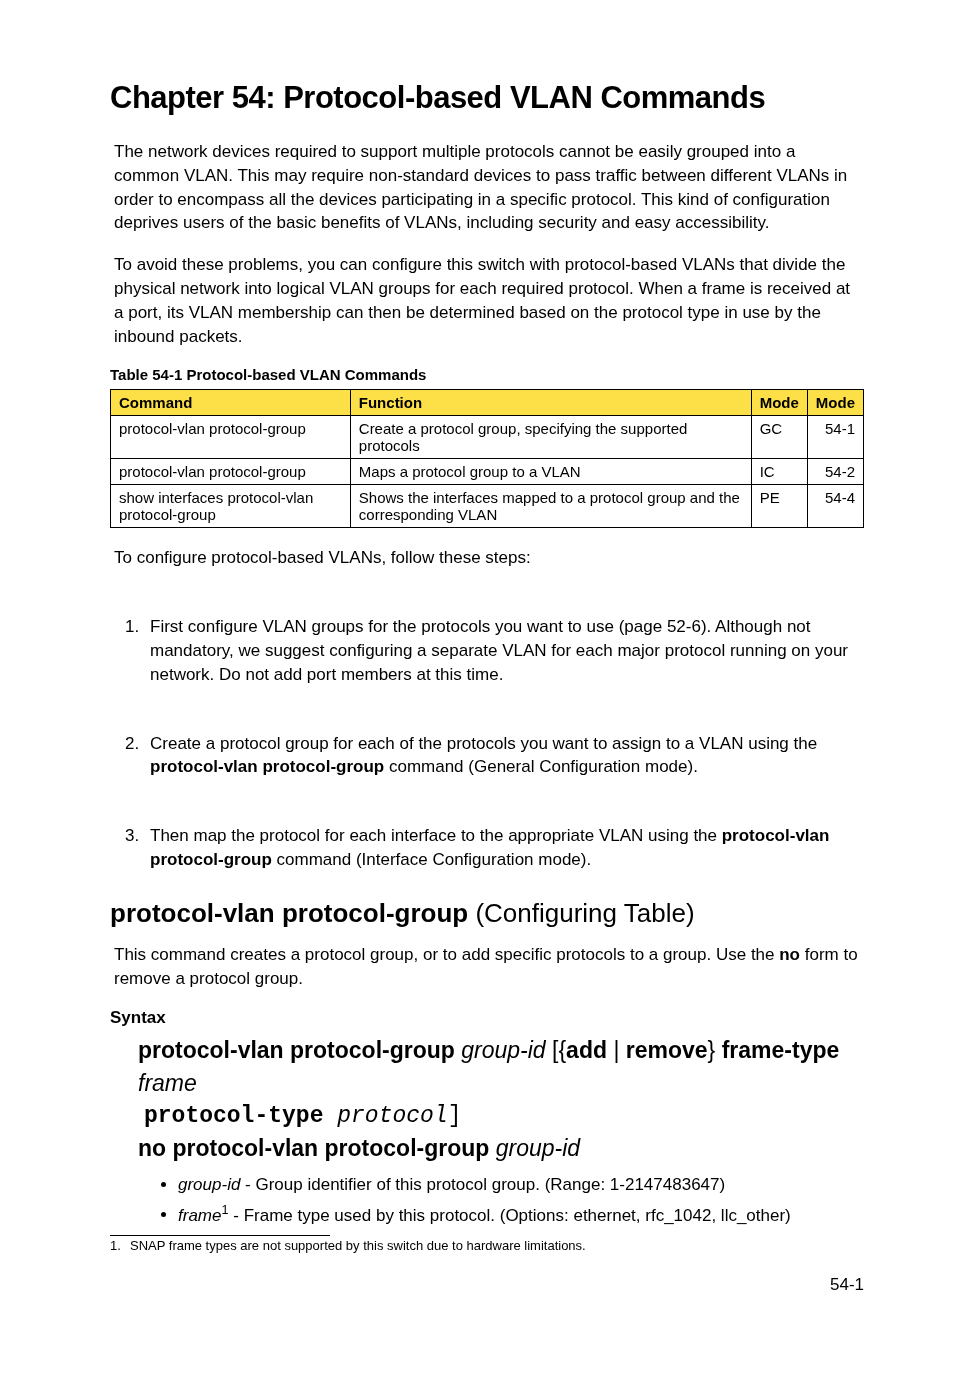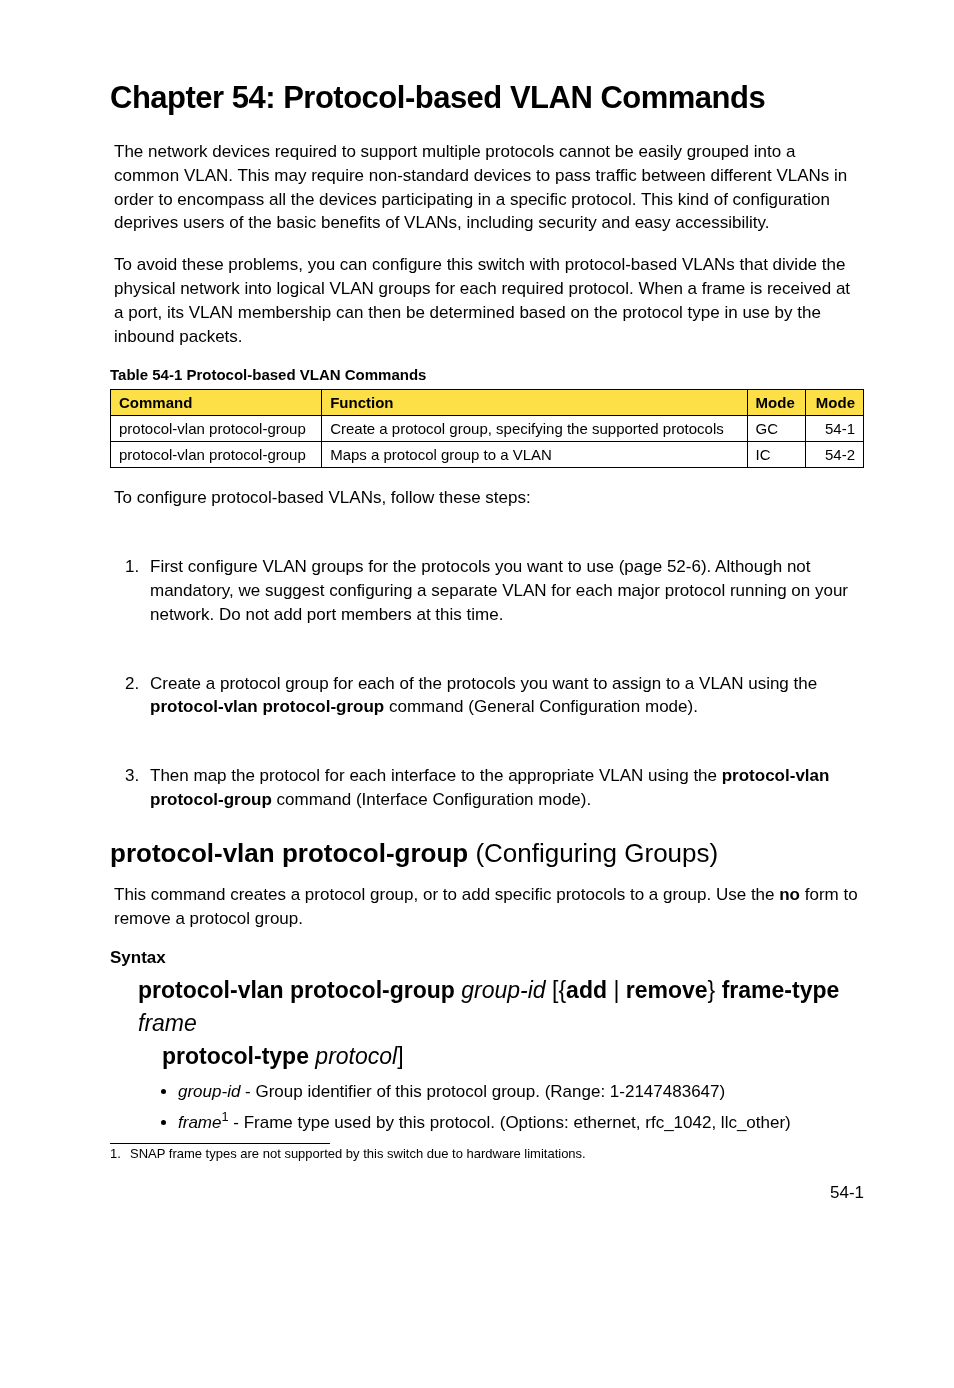--- a/index.html
+++ b/index.html
@@ -77,21 +77,22 @@
       font-size: 17px;
       font-weight: bold;
       margin: 12px 0 6px 0;
     }
     .syntax-block {
       font-size: 23px;
       line-height: 1.42;
       margin-left: 28px;
     }
     .syntax-block .line2 {
-      margin-left: 24px;
+      margin-left: 6px;
+      font-family: Liberation Mono, monospace;
     }
     ul.bullet {
       list-style-type: disc;
       font-size: 17px;
       line-height: 1.40;
       margin: 8px 0 8px 48px;
       padding-left: 20px;
     }
     ul.bullet li {
       margin-bottom: 4px;
@@ -151,42 +152,49 @@
       <td>Create a protocol group, specifying the supported protocols</td>
       <td>GC</td>
       <td class="num">54-1</td>
     </tr>
     <tr>
       <td>protocol-vlan protocol-group</td>
       <td>Maps a protocol group to a VLAN</td>
       <td>IC</td>
       <td class="num">54-2</td>
     </tr>
+    <tr>
+      <td>show interfaces protocol-vlan protocol-group</td>
+      <td>Shows the interfaces mapped to a protocol group and the corresponding VLAN</td>
+      <td>PE</td>
+      <td class="num">54-4</td>
+    </tr>
   </tbody>
 </table>
 
 <p class="body-text post-table">To configure protocol-based VLANs, follow these steps:</p>
 
 <ol>
   <li>First configure VLAN groups for the protocols you want to use (page 52-6). Although not mandatory, we suggest configuring a separate VLAN for each major protocol running on your network. Do not add port members at this time.</li>
   <li>Create a protocol group for each of the protocols you want to assign to a VLAN using the <strong>protocol-vlan protocol-group</strong> command (General Configuration mode).</li>
   <li>Then map the protocol for each interface to the appropriate VLAN using the <strong>protocol-vlan protocol-group</strong> command (Interface Configuration mode).</li>
 </ol>
 
 <h2>
-  <span>protocol-vlan protocol-group</span><span class="thin"> (Configuring Groups)</span>
+  <span>protocol-vlan protocol-group</span><span class="thin"> (Configuring Table)</span>
 </h2>
 
 <p class="body-text">This command creates a protocol group, or to add specific protocols to a group. Use the <strong>no</strong> form to remove a protocol group.</p>
 
 <div class="syntax-label">Syntax</div>
 
 <div class="syntax-block">
   <div><strong>protocol-vlan protocol-group</strong> <em>group-id</em> [{<strong>add</strong> | <strong>remove</strong>} <strong>frame-type</strong> <em>frame</em></div>
   <div class="line2"><strong>protocol-type</strong> <em>protocol</em>]</div>
+  <div><strong>no protocol-vlan protocol-group</strong> <em>group-id</em></div>
 </div>
 
 <ul class="bullet">
   <li><em>group-id</em> - Group identifier of this protocol group. (Range: 1-2147483647)</li>
   <li><em>frame</em><sup>1</sup> - Frame type used by this protocol. (Options: ethernet, rfc_1042, llc_other)</li>
 </ul>
 
 <hr class="footnote-rule">
 <p class="footnote">
   <span class="footnote-num">1.</span><span>SNAP frame types are not supported by this switch due to hardware limitations.</span>

